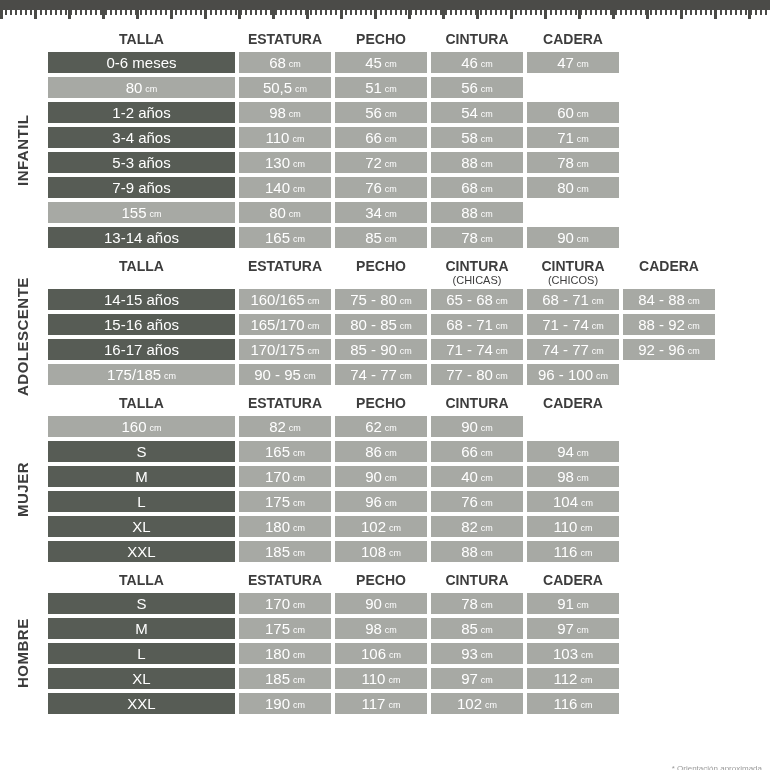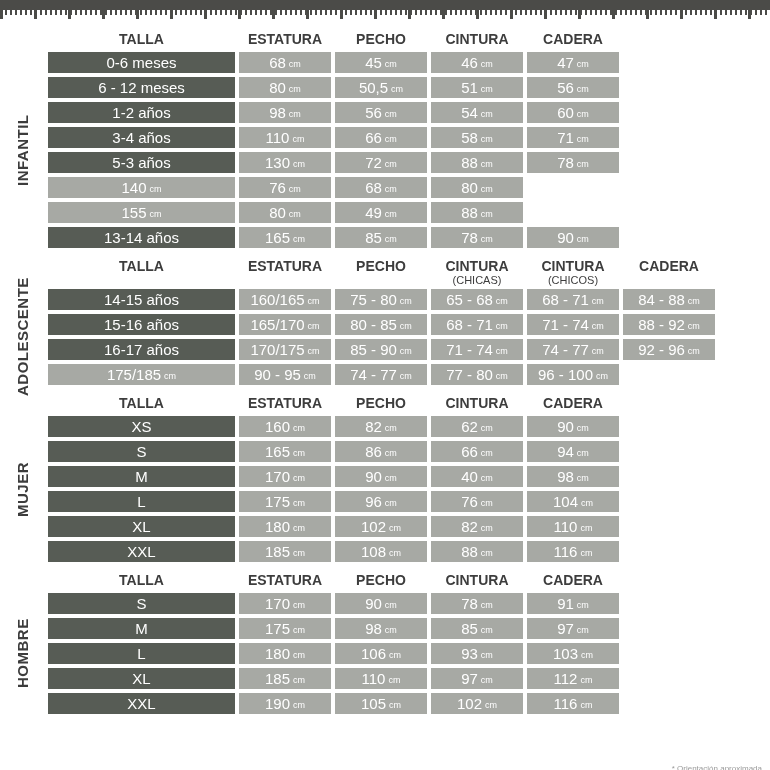--- a/index.html
+++ b/index.html
@@ -100,21 +100,20 @@
           <div class="cell val-cell">
             <span class="num">46</span>
             <span class="unit">cm</span>
           </div>
           <div class="cell val-cell">
             <span class="num">47</span>
             <span class="unit">cm</span>
           </div>
         </div>
         <div class="grid row" style="--n: 4;">
-          <div class="cell talla-cell">6 - 12 meses</div>
           <div class="cell val-cell">
             <span class="num">80</span>
             <span class="unit">cm</span>
           </div>
           <div class="cell val-cell">
             <span class="num">50,5</span>
             <span class="unit">cm</span>
           </div>
           <div class="cell val-cell">
             <span class="num">51</span>
@@ -176,20 +175,21 @@
           <div class="cell val-cell">
             <span class="num">88</span>
             <span class="unit">cm</span>
           </div>
           <div class="cell val-cell">
             <span class="num">78</span>
             <span class="unit">cm</span>
           </div>
         </div>
         <div class="grid row" style="--n: 4;">
+          <div class="cell talla-cell">7-9 años</div>
           <div class="cell val-cell">
             <span class="num">140</span>
             <span class="unit">cm</span>
           </div>
           <div class="cell val-cell">
             <span class="num">76</span>
             <span class="unit">cm</span>
           </div>
           <div class="cell val-cell">
             <span class="num">68</span>
@@ -203,21 +203,21 @@
         <div class="grid row" style="--n: 4;">
           <div class="cell val-cell">
             <span class="num">155</span>
             <span class="unit">cm</span>
           </div>
           <div class="cell val-cell">
             <span class="num">80</span>
             <span class="unit">cm</span>
           </div>
           <div class="cell val-cell">
-            <span class="num">49</span>
+            <span class="num">34</span>
             <span class="unit">cm</span>
           </div>
           <div class="cell val-cell">
             <span class="num">88</span>
             <span class="unit">cm</span>
           </div>
         </div>
         <div class="grid row" style="--n: 4;">
           <div class="cell talla-cell">13-14 años</div>
           <div class="cell val-cell">
@@ -371,21 +371,20 @@
         <div class="hdr-cell">
           <div class="hdr-title">CINTURA</div>
         </div>
         <div class="hdr-cell">
           <div class="hdr-title">CADERA</div>
         </div>
       </div>
       <div class="rows-wrap">
         <div class="vlabel">MUJER</div>
         <div class="grid row" style="--n: 4;">
-          <div class="cell talla-cell">XS</div>
           <div class="cell val-cell">
             <span class="num">160</span>
             <span class="unit">cm</span>
           </div>
           <div class="cell val-cell">
             <span class="num">82</span>
             <span class="unit">cm</span>
           </div>
           <div class="cell val-cell">
             <span class="num">62</span>
@@ -589,21 +588,21 @@
             <span class="unit">cm</span>
           </div>
         </div>
         <div class="grid row" style="--n: 4;">
           <div class="cell talla-cell">XXL</div>
           <div class="cell val-cell">
             <span class="num">190</span>
             <span class="unit">cm</span>
           </div>
           <div class="cell val-cell">
-            <span class="num">105</span>
+            <span class="num">117</span>
             <span class="unit">cm</span>
           </div>
           <div class="cell val-cell">
             <span class="num">102</span>
             <span class="unit">cm</span>
           </div>
           <div class="cell val-cell">
             <span class="num">116</span>
             <span class="unit">cm</span>
           </div>

